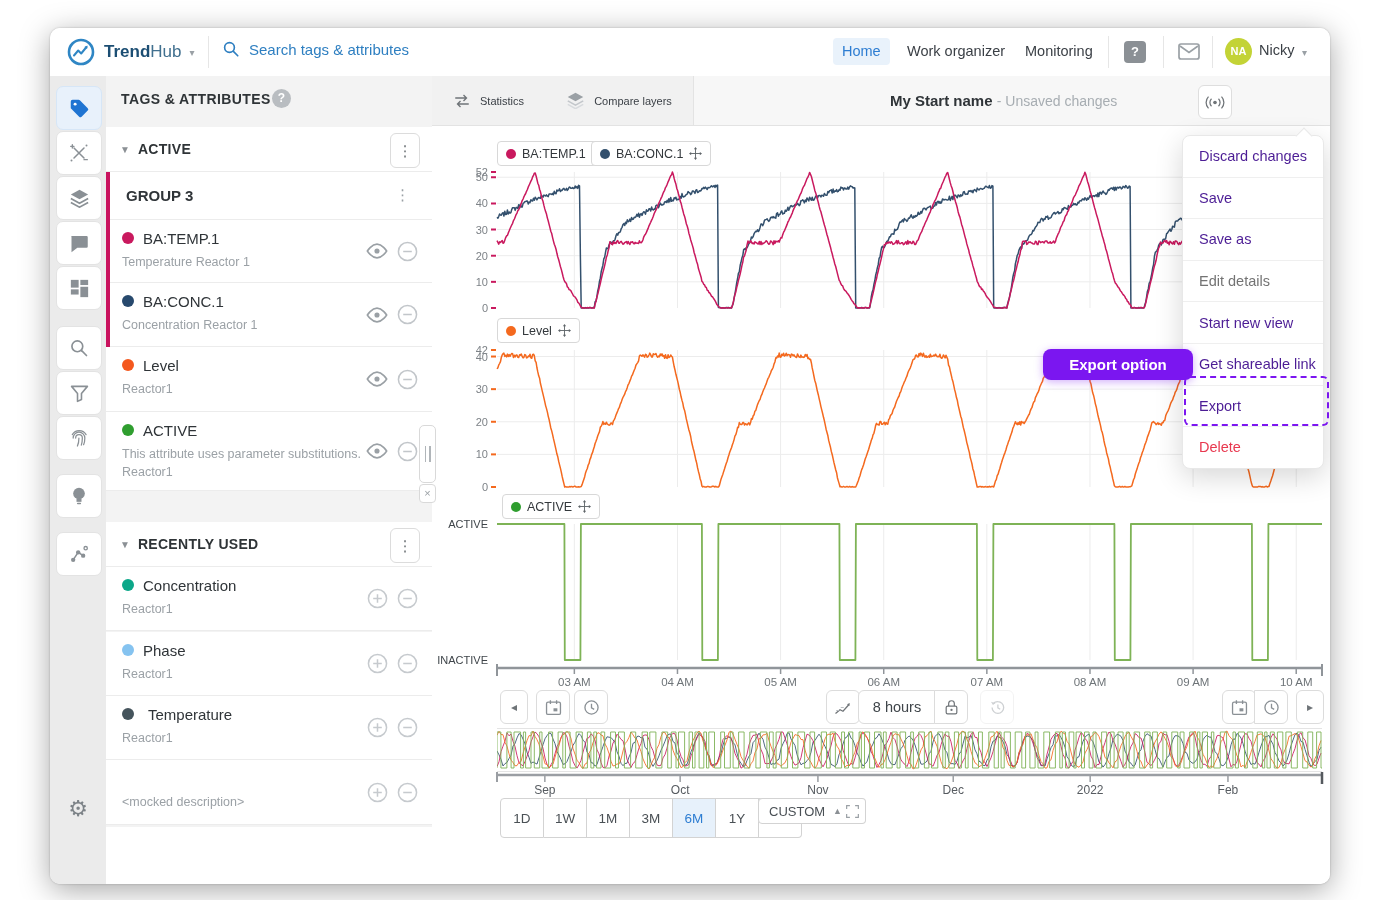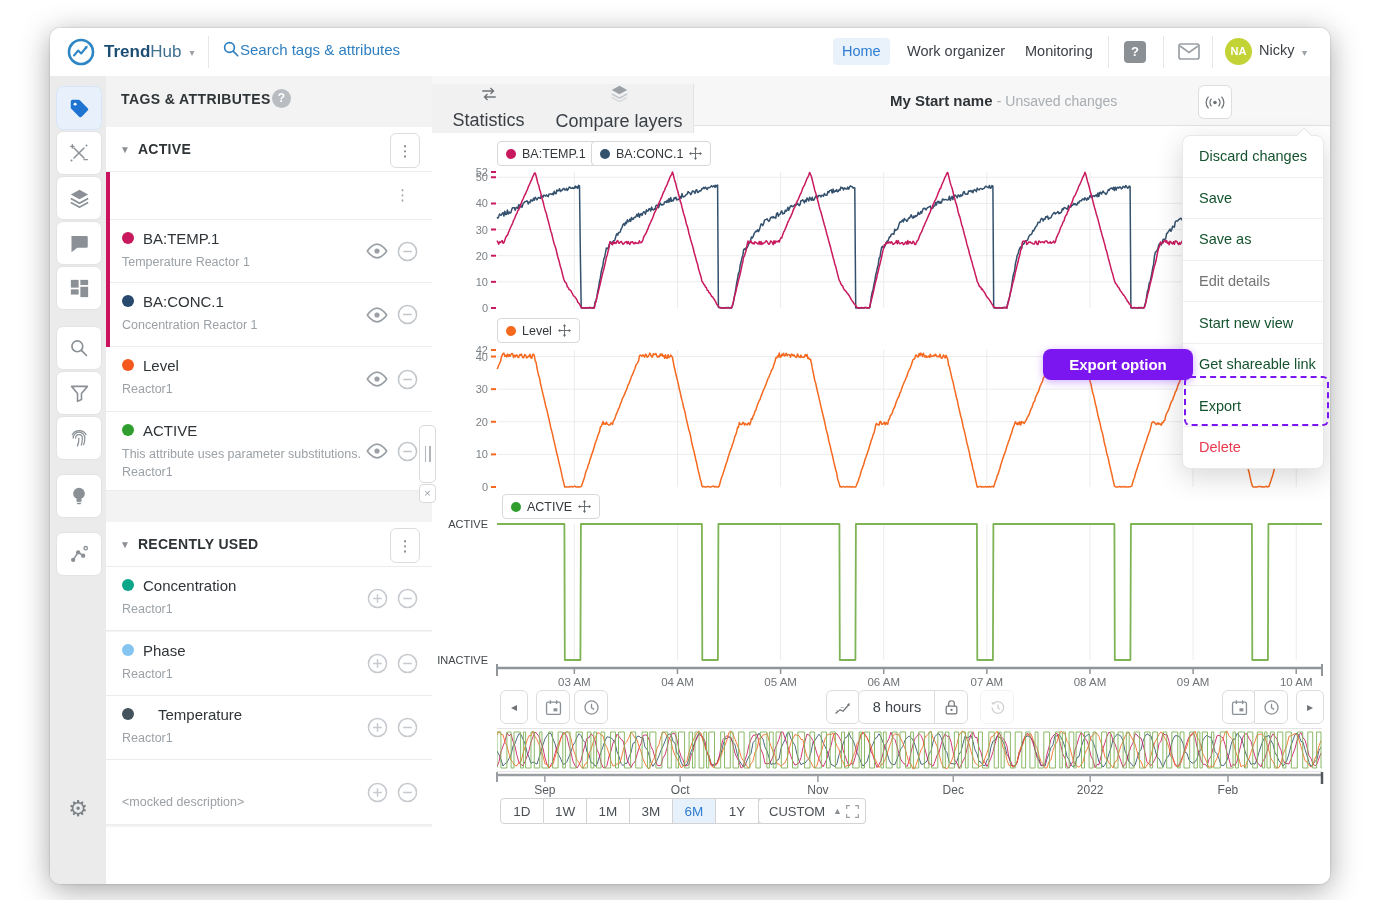--- a/index.html
+++ b/index.html
@@ -6,21 +6,21 @@
   .page{position:relative;width:1380px;height:900px;background:#fff;overflow:hidden;border-radius:31px;}
   .win{position:absolute;left:50px;top:28px;width:1280px;height:856px;background:#fff;border-radius:10px;
        box-shadow:0 6px 30px rgba(0,0,0,.35),0 0 2px rgba(0,0,0,.25);overflow:hidden;}
   .abs{position:absolute;}
   
   .hdr{position:absolute;left:0;top:0;width:100%;height:48px;background:#fff;border-bottom:1px solid #e6e6e6;}
   .brand{position:absolute;left:16px;top:9px;display:flex;align-items:center;gap:8px;}
   .brand .t1{font-weight:700;color:#1c4e73;font-size:17px;}
   .brand .t2{font-weight:400;color:#41708f;font-size:17px;}
   .vdiv{position:absolute;top:8px;width:1px;height:32px;background:#e6e6e6;}
-  .search{position:absolute;left:172px;top:12px;display:flex;align-items:center;color:#2e7fc1;font-size:15px;}
+  .search{position:absolute;left:172px;top:12px;display:flex;align-items:center;gap:9px;color:#2e7fc1;font-size:15px;}
   .navitem{position:absolute;top:10px;height:27px;line-height:27px;padding:0 9px;font-size:14.5px;color:#3a3f45;border-radius:4px;cursor:pointer;}
   .navitem.sel{color:#2d7dd2;background:#e9f2fb;}
   .helpbox{position:absolute;left:1074px;top:13px;width:22px;height:22px;background:#8b9095;border-radius:4px;color:#fff;
            font-size:13px;font-weight:700;text-align:center;line-height:22px;}
   .avatar{position:absolute;left:1175px;top:10px;width:27px;height:27px;border-radius:50%;background:#c3d336;color:#fff;
           font-size:11px;font-weight:700;text-align:center;line-height:27px;}
   .uname{position:absolute;left:1209px;top:14px;font-size:14.5px;color:#3a3f45;}
   .caret{color:#9aa0a5;font-size:10px;}
   
   .rail{position:absolute;left:0;top:48px;width:56px;bottom:0;background:#ebebeb;}
@@ -47,51 +47,51 @@
   .icright{position:absolute;right:14px;top:0;height:100%;display:flex;align-items:center;gap:9px;}
   .gstrip{position:absolute;left:0;width:4px;background:#c9135e;z-index:2;}
   .rsz{position:absolute;left:369px;top:397px;width:15px;height:56px;background:#fff;border:1px solid #d9d9d9;border-radius:5px;
        display:flex;align-items:center;justify-content:center;gap:3px;z-index:4;}
   .rsz i{display:block;width:1.5px;height:16px;background:#b0b5b9;}
   .rszx{position:absolute;left:369px;top:456px;width:15px;height:17px;background:#fff;border:1px solid #d9d9d9;border-radius:4px;
         color:#9aa0a5;font-size:11px;text-align:center;line-height:16px;z-index:4;}
   
   .mainbg{position:absolute;left:382px;top:48px;right:0;bottom:0;background:#fff;}
   .viewbar{position:absolute;left:382px;top:48px;right:0;height:49px;background:#f7f7f7;border-bottom:1px solid #e3e3e3;}
-  .vtab{position:absolute;top:8px;height:100%;background:#f1f1f1;border-right:1px solid #e3e3e3;display:flex;align-items:center;
-        justify-content:center;gap:9px;font-size:18px;color:#3a3f45;flex-direction:column;}
+  .vtab{position:absolute;top:0;height:100%;background:#f1f1f1;border-right:1px solid #e3e3e3;display:flex;align-items:center;
+        justify-content:center;gap:9px;font-size:11px;color:#3a3f45;}
   .vtitle{position:absolute;top:16px;font-size:15px;color:#2f3438;font-weight:700;}
   .vstatus{font-weight:400;color:#a7adb2;font-size:14px;margin-top:40px;}
   .sqbtn{position:absolute;background:#fff;border:1px solid #dedede;border-radius:6px;display:flex;align-items:center;justify-content:center;}
   
   .chip{position:absolute;height:23px;background:#fff;border:1px solid #d8d8d8;border-radius:4px;display:flex;align-items:center;
         gap:6px;padding:0 8px;font-size:12.5px;color:#33383c;z-index:3;}
   .chip .dot{width:10px;height:10px;flex-basis:10px;}
   
   .tbtn{position:absolute;top:0;width:32px;height:32px;background:#fff;border:1px solid #dcdcdc;border-radius:6px;
         display:flex;align-items:center;justify-content:center;}
   .tbtn.dim{border-color:#ececec;opacity:.65;}
   .rangebox{position:absolute;left:358px;top:0;width:76px;height:32px;background:#fff;border:1px solid #dcdcdc;
             display:flex;align-items:center;justify-content:center;font-size:14.5px;color:#3f454a;border-radius:6px 0 0 6px;}
   
   .preset{height:24px;min-width:34px;background:#fff;border:1px solid #d3d3d3;border-left:none;font-size:13.5px;color:#4a5055;
-          display:flex;align-items:center;justify-content:center;padding:0 4px;}
+          display:flex;align-items:center;justify-content:center;padding:7px 4px;}
   .preset.first{border-left:1px solid #d3d3d3;border-radius:4px 0 0 4px;}
   .preset.last{border-radius:0 4px 4px 0;}
   .preset.sel{background:#e7f1fb;color:#2d7dd2;}
   .custom{position:absolute;left:258px;top:0;height:24px;border:1px solid #d3d3d3;border-radius:4px 0 0 4px;background:#fff;
           display:flex;align-items:center;gap:8px;padding:0 10px;font-size:13px;color:#4a5055;}
   .expandbtn{position:absolute;left:340px;top:0;width:26px;height:26px;border:1px solid #d3d3d3;border-left:none;border-radius:0 4px 4px 0;
              background:#fff;display:flex;align-items:center;justify-content:center;box-sizing:border-box;}
   
   .menu{position:absolute;left:1132px;top:107px;width:140px;background:#fff;border:1px solid #e8e8e8;border-radius:8px;
         box-shadow:0 8px 28px rgba(0,0,0,.16);z-index:30;}
   .menu:before{content:"";position:absolute;top:-6px;right:13px;width:11px;height:11px;background:#fff;transform:rotate(45deg);
                border-left:1px solid #e8e8e8;border-top:1px solid #e8e8e8;}
-  .mi{height:40.6px;display:flex;align-items:center;padding-left:16px;font-size:14.5px;color:#14532d;border-top:1px solid #efefef;}
+  .mi{height:40.6px;display:flex;align-items:center;padding-left:16px;font-size:14.5px;color:#4c1d95;border-top:1px solid #efefef;}
   .mi:first-child{border-top:none;}
   .mi.dis{color:#737373;}
   .mi.danger{color:#e8384f;}
   .dashed{position:absolute;left:1134px;top:348px;width:141px;height:46px;border:2px dashed #7b16f0;border-radius:6px;z-index:35;}
   .callout{position:absolute;left:993px;top:321px;width:150px;height:31px;border-radius:8px;color:#fff;font-size:15px;font-weight:700;
            display:flex;align-items:center;justify-content:center;z-index:40;box-shadow:0 2px 8px rgba(123,22,240,.35);}
   svg text{font-family:"Liberation Sans",sans-serif;}
 </style>
 </head>
 <body>
@@ -213,20 +213,21 @@
 
     <div class="srow sechdr" style="top:51px;height:44px">
       <span class="car">▼</span>
       <span class="lbl">ACTIVE</span>
       <span class="kebabbox">⋮</span>
     </div>
 
     <div class="gstrip" style="top: 96px; height: 175px; background: rgb(201, 19, 94);"></div>
 
     <div class="srow" style="top:96px;height:47px">
+      <div style="padding:15px 0 0 20px;font-size:15px;font-weight:700;color:#2f3438">GROUP 3</div>
       <span class="kebabplain">⋮</span>
     </div>
 
     <div class="srow item" style="top:144px;height:62px">
       <div class="itemrow">
             <span class="dot" style="background: rgb(201, 25, 94);"></span>
         <div style="margin-left:9px;margin-top:-2px">
               <div class="t1">BA:TEMP.1</div>
             </div>
           </div>
@@ -344,21 +345,21 @@
             </svg>
         <svg width="21" height="21" viewBox="0 0 22 22">
               <circle cx="11" cy="11" r="9.5" fill="none" stroke="#c6cace" stroke-width="1.6"></circle>
               <path d="M6.5 11h9" stroke="#c6cace" stroke-width="1.6"></path>
             </svg>
       </div>
     </div>
     <div class="srow item" style="top:620px;height:63px">
       <div class="itemrow">
             <span class="dot" style="background: rgb(69, 84, 92);"></span>
-        <div style="margin-left:24px;margin-top:-2px">
+        <div style="margin-left:14px;margin-top:-2px">
               <div class="t1">Temperature</div>
             </div>
           </div>
       <div class="t2" style="position:absolute;left:16px;top:32px">Reactor1</div>
       <div class="icright">
         <svg width="21" height="21" viewBox="0 0 22 22">
               <circle cx="11" cy="11" r="9.5" fill="none" stroke="#c6cace" stroke-width="1.6"></circle>
               <path d="M6.5 11h9M11 6.5v9" stroke="#c6cace" stroke-width="1.6"></path>
             </svg>
         <svg width="21" height="21" viewBox="0 0 22 22">

